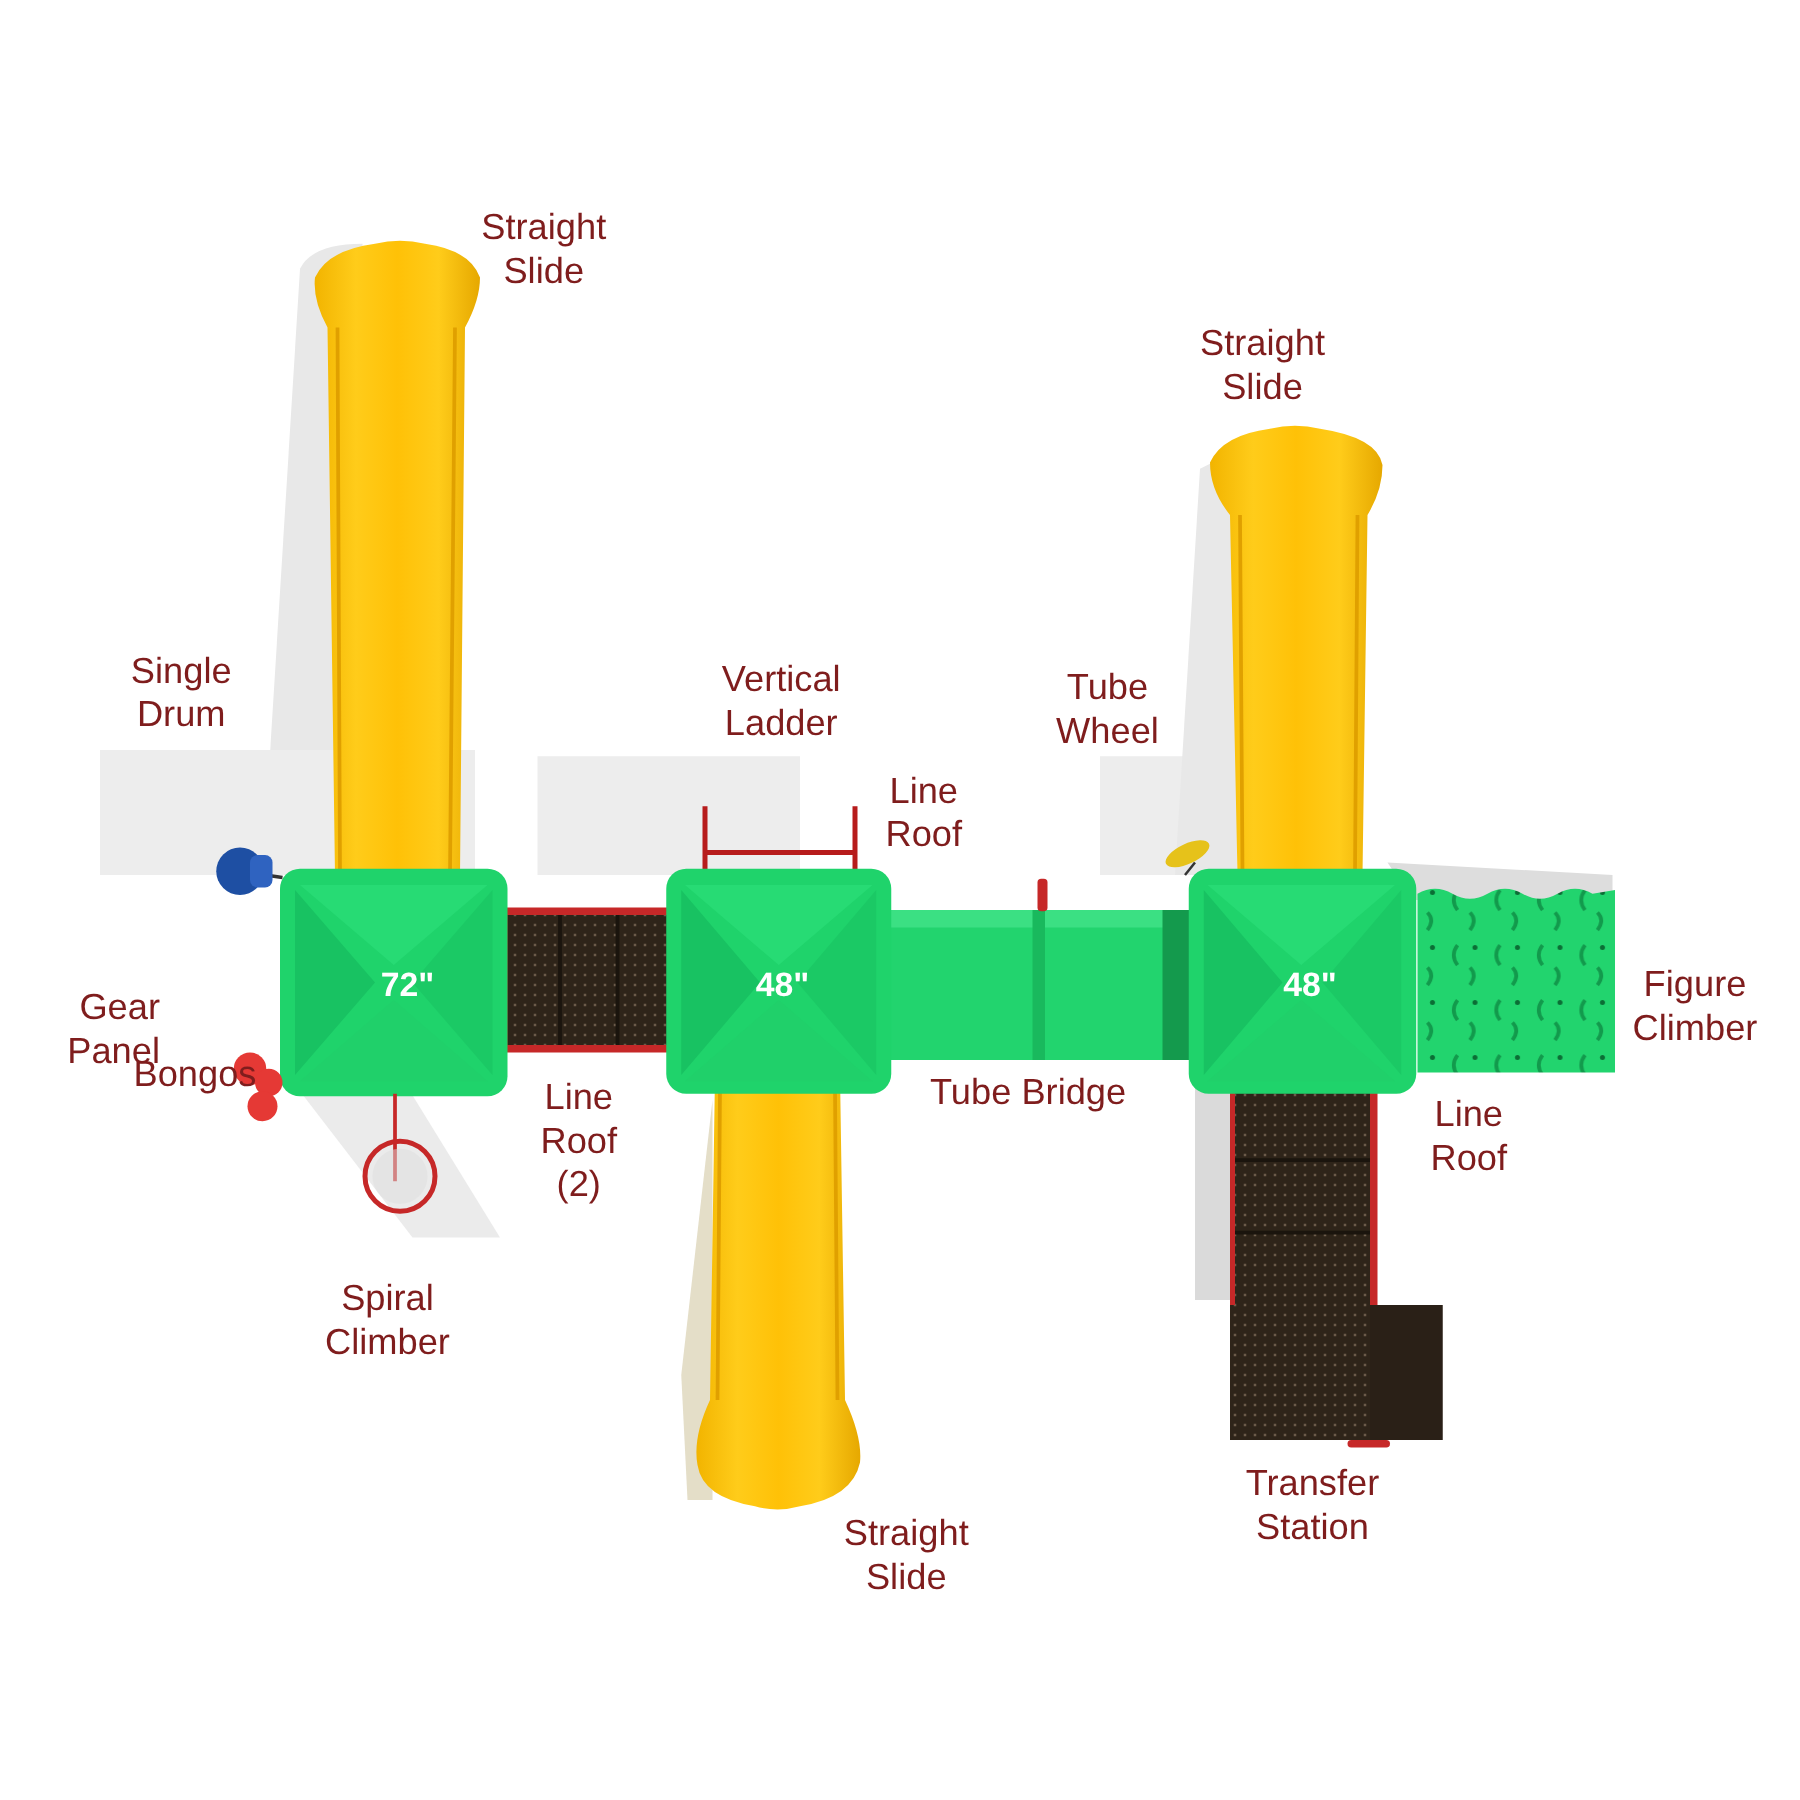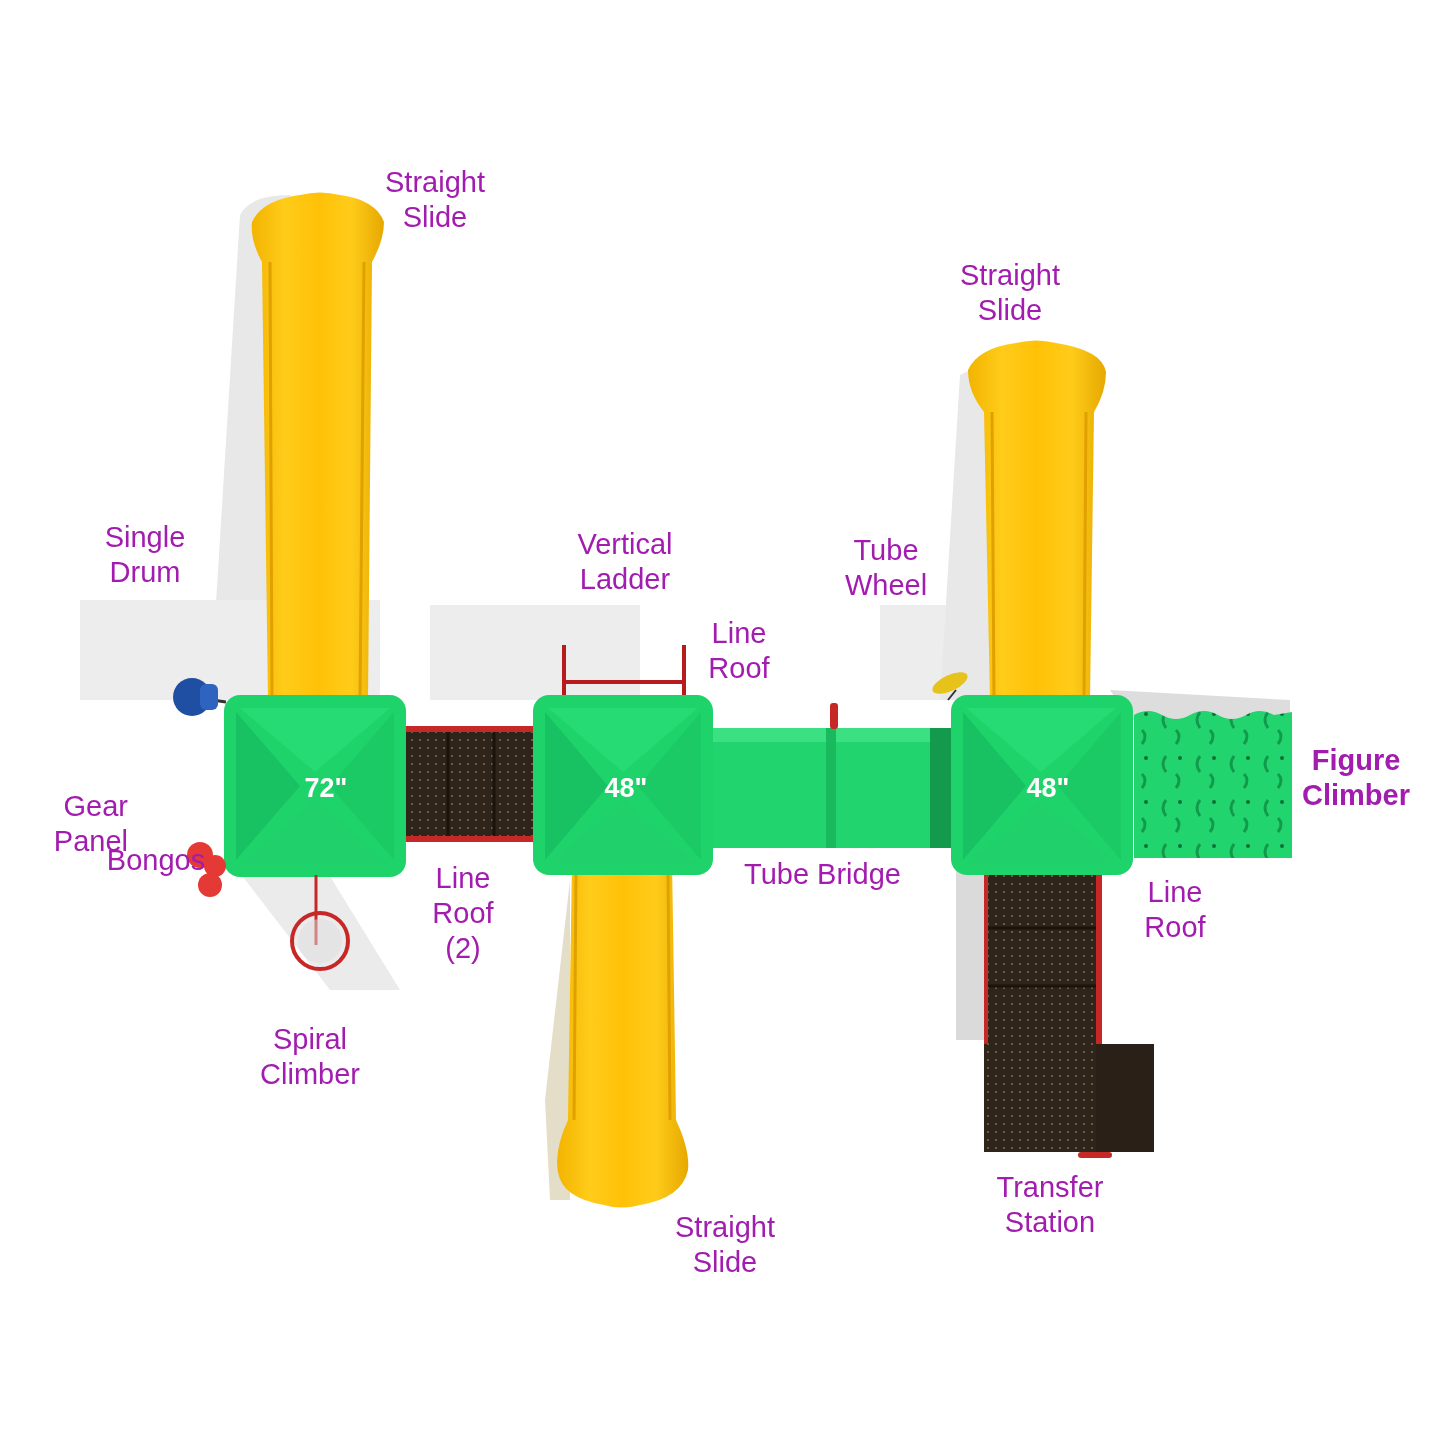--- a/index.html
+++ b/index.html
@@ -1,19 +1,19 @@
 <!DOCTYPE html>
 <html><head>
 <meta charset="utf-8">
 <style>
   html, body { margin:0; padding:0; }
   body { width:1440px; height:1440px; background:#ffffff; position:relative; overflow:hidden;
          font-family:"Liberation Sans", sans-serif; }
   #stage { position:absolute; left:0; top:0; width:1440px; height:1440px; }
-  .lbl { position:absolute; font-size:29px; line-height:35px; color:#a21caf; text-align:center; white-space:pre; }
+  .lbl { position:absolute; font-size:29px; line-height:35px; color:#7f1d1d; text-align:center; white-space:pre; }
   .deck-label { font-family:"Liberation Sans", sans-serif; font-weight:bold; font-size:27px; fill:#ffffff; }
 </style>
 </head>
 <body>
 
 <div id="stage">
   <svg width="1440" height="1440" viewBox="0 0 1440 1440">
     <defs>
       <linearGradient id="slideGrad" x1="0" x2="1" y1="0" y2="0">
         <stop offset="0" stop-color="#F2B400"></stop>
@@ -148,21 +148,21 @@
   <div class="lbl" style="left:945px;top:258px;width:130px;">Straight
 Slide</div>
   <div class="lbl" style="left:90px;top:520px;width:110px;">Single
 Drum</div>
   <div class="lbl" style="left:560px;top:527px;width:130px;">Vertical
 Ladder</div>
   <div class="lbl" style="left:826px;top:533px;width:120px;">Tube
 Wheel</div>
   <div class="lbl" style="left:694px;top:616px;width:90px;">Line
 Roof</div>
-  <div class="lbl" style="left:1296px;top:743px;width:120px;font-weight:bold;">Figure
+  <div class="lbl" style="left:1296px;top:771px;width:120px;">Figure
 Climber</div>
   <div class="lbl" style="left:48px;top:789px;width:80px;text-align:right;">Gear
 Panel</div>
   <div class="lbl" style="left:96px;top:843px;width:120px;">Bongos</div>
   <div class="lbl" style="left:418px;top:861px;width:90px;">Line
 Roof
 (2)</div>
   <div class="lbl" style="left:730px;top:857px;width:185px;">Tube Bridge</div>
   <div class="lbl" style="left:1130px;top:875px;width:90px;">Line
 Roof</div>

